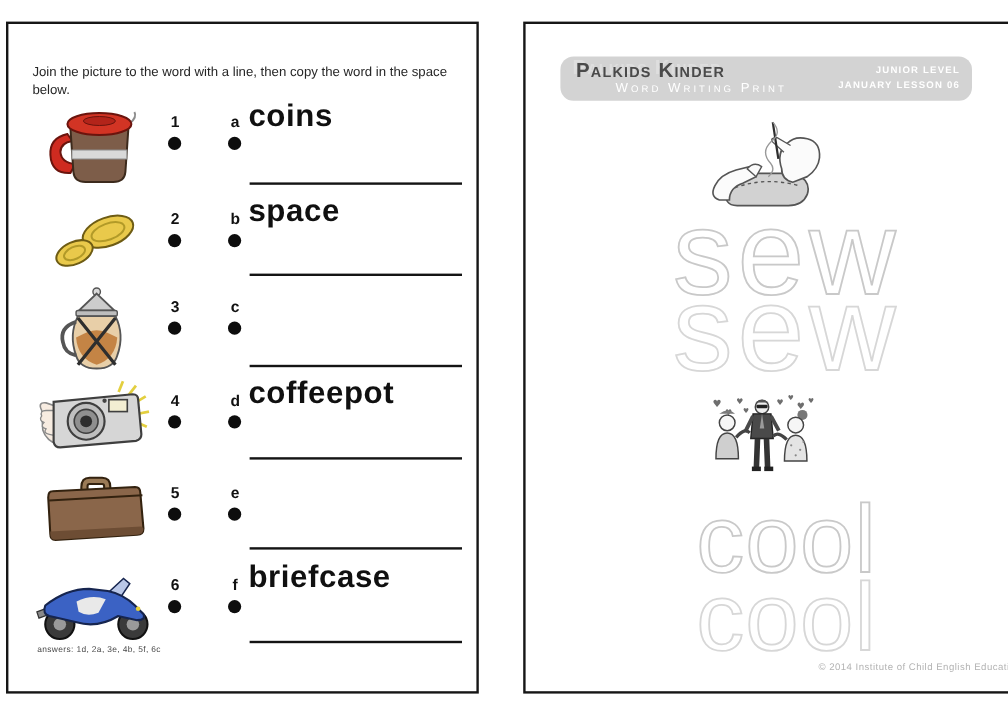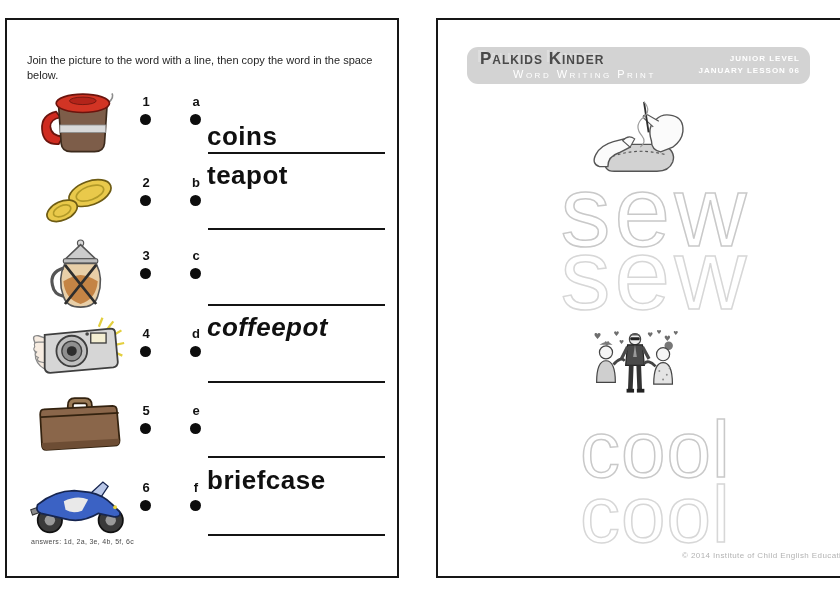--- a/index.html
+++ b/index.html
@@ -137,26 +137,26 @@
   <div class="abs dot" style="left:183px;top:175px;"></div>
   <div class="abs num-label" style="left:180px;top:229px;">c</div>
   <div class="abs dot" style="left:183px;top:248px;"></div>
   <div class="abs num-label" style="left:180px;top:307px;">d</div>
   <div class="abs dot" style="left:183px;top:326px;"></div>
   <div class="abs num-label" style="left:180px;top:384px;">e</div>
   <div class="abs dot" style="left:183px;top:403px;"></div>
   <div class="abs num-label" style="left:180px;top:461px;">f</div>
   <div class="abs dot" style="left:183px;top:480px;"></div>
 
-  <div class="abs word" style="top:63px;margin-top:40px;">coins</div>
+  <div class="abs word" style="top:63px;">coins</div>
   <div class="abs wline" style="top:132px;"></div>
-  <div class="abs word" style="top:142px;">teapot</div>
+  <div class="abs word" style="top:142px;">space</div>
   <div class="abs wline" style="top:208px;"></div>
   <div class="abs wline" style="top:284px;"></div>
-  <div class="abs word" style="top:294px;font-style:italic;">coffeepot</div>
+  <div class="abs word" style="top:294px;">coffeepot</div>
   <div class="abs wline" style="top:361px;"></div>
   <div class="abs wline" style="top:436px;"></div>
   <div class="abs word" style="top:447px;">briefcase</div>
   <div class="abs wline" style="top:514px;"></div>
 
   <div class="abs answers">answers: 1d, 2a, 3e, 4b, 5f, 6c</div>
 </div>
 
 <div class="page" id="page-right">
 

